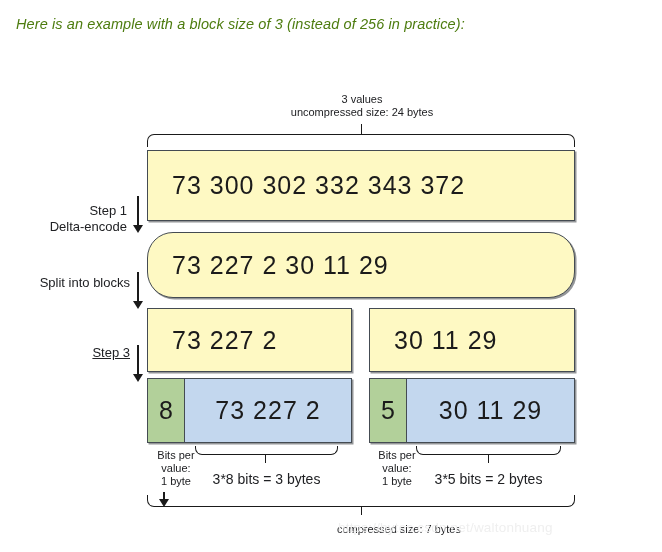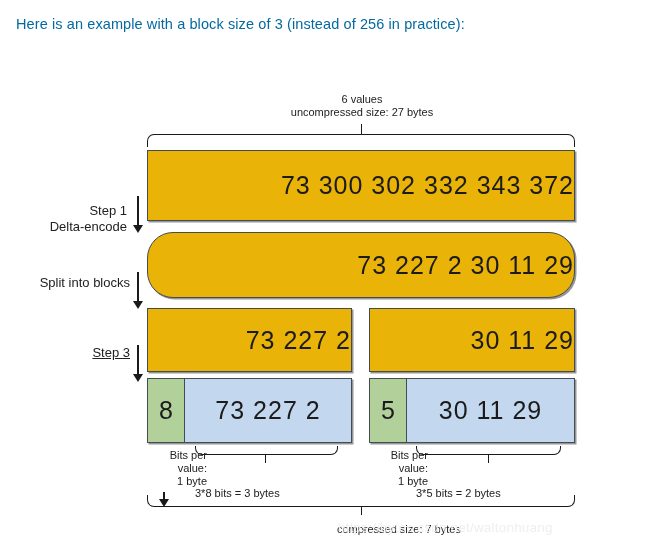--- a/index.html
+++ b/index.html
@@ -15,23 +15,24 @@
     color: #222222;
     overflow: hidden;
   }
 
   
   .intro {
     position: absolute;
     left: 16px;
     top: 16px;
     font-size: 14.5px;
-    color: #0369a1;
+    color: #4d7c0f;
     letter-spacing: 0.1px;
     white-space: nowrap;
+    font-style: italic;
   }
 
   
   .diagram {
     position: absolute;
     left: 0;
     top: 0;
     width: 662px;
     height: 552px;
   }
@@ -71,25 +72,26 @@
     position: absolute;
     width: 0;
     border-left: 1.6px solid #1a1a1a;
   }
 
   
   .box {
     position: absolute;
     box-sizing: border-box;
     border: 1.6px solid #444b52;
-    background: #eab308;
+    background: #fef9c3;
     display: flex;
     align-items: center;
-    justify-content: flex-end;
+    justify-content: flex-start;
     box-shadow: 1.5px 1.5px 0 rgba(60,64,67,0.55);
+    padding-left: 24px;
   }
   .box .vals {
     font-size: 25px;
     color: #1b1b1b;
     letter-spacing: 1px;
     white-space: nowrap;
   }
   .packed {
     position: absolute;
     box-sizing: border-box;
@@ -147,28 +149,28 @@
     border-right: 5px solid transparent;
     border-top: 8px solid #1a1a1a;
   }
 
   
   .bits-label {
     position: absolute;
     font-size: 11px;
     line-height: 13px;
     color: #202124;
-    text-align: right;
+    text-align: center;
     width: 62px;
   }
   .bytes-label {
     position: absolute;
-    font-size: 11px;
-    color: #202124;
-    margin-top: 16px;
+    font-size: 14px;
+    color: #202124;
+    text-align: center;
   }
   .compressed-label {
     position: absolute;
     font-size: 11px;
     color: #202124;
     text-align: right;
     margin-top: 8px;
   }
 
   .watermark {
@@ -182,22 +184,22 @@
   }
 </style>
 </head>
 <body>
 
 <div class="intro">Here is an example with a block size of 3 (instead of 256 in practice):</div>
 
 <div class="diagram">
 
   <div class="top-caption">
-    <div>6 values</div>
-    <div>uncompressed size: 27 bytes</div>
+    <div>3 values</div>
+    <div>uncompressed size: 24 bytes</div>
   </div>
 
   <div class="bracket bracket-top" style="left:147px; top:134px; width:428px; height:13px;"></div>
   <div class="tick-up" style="left:361px; top:124px; height:11px;"></div>
 
   <div class="box" style="left:147px; top:150px; width:428px; height:71px;">
     <span class="vals">73  300  302  332  343  372</span>
   </div>
 
   <div class="step" style="left:2px; top:203px;">

